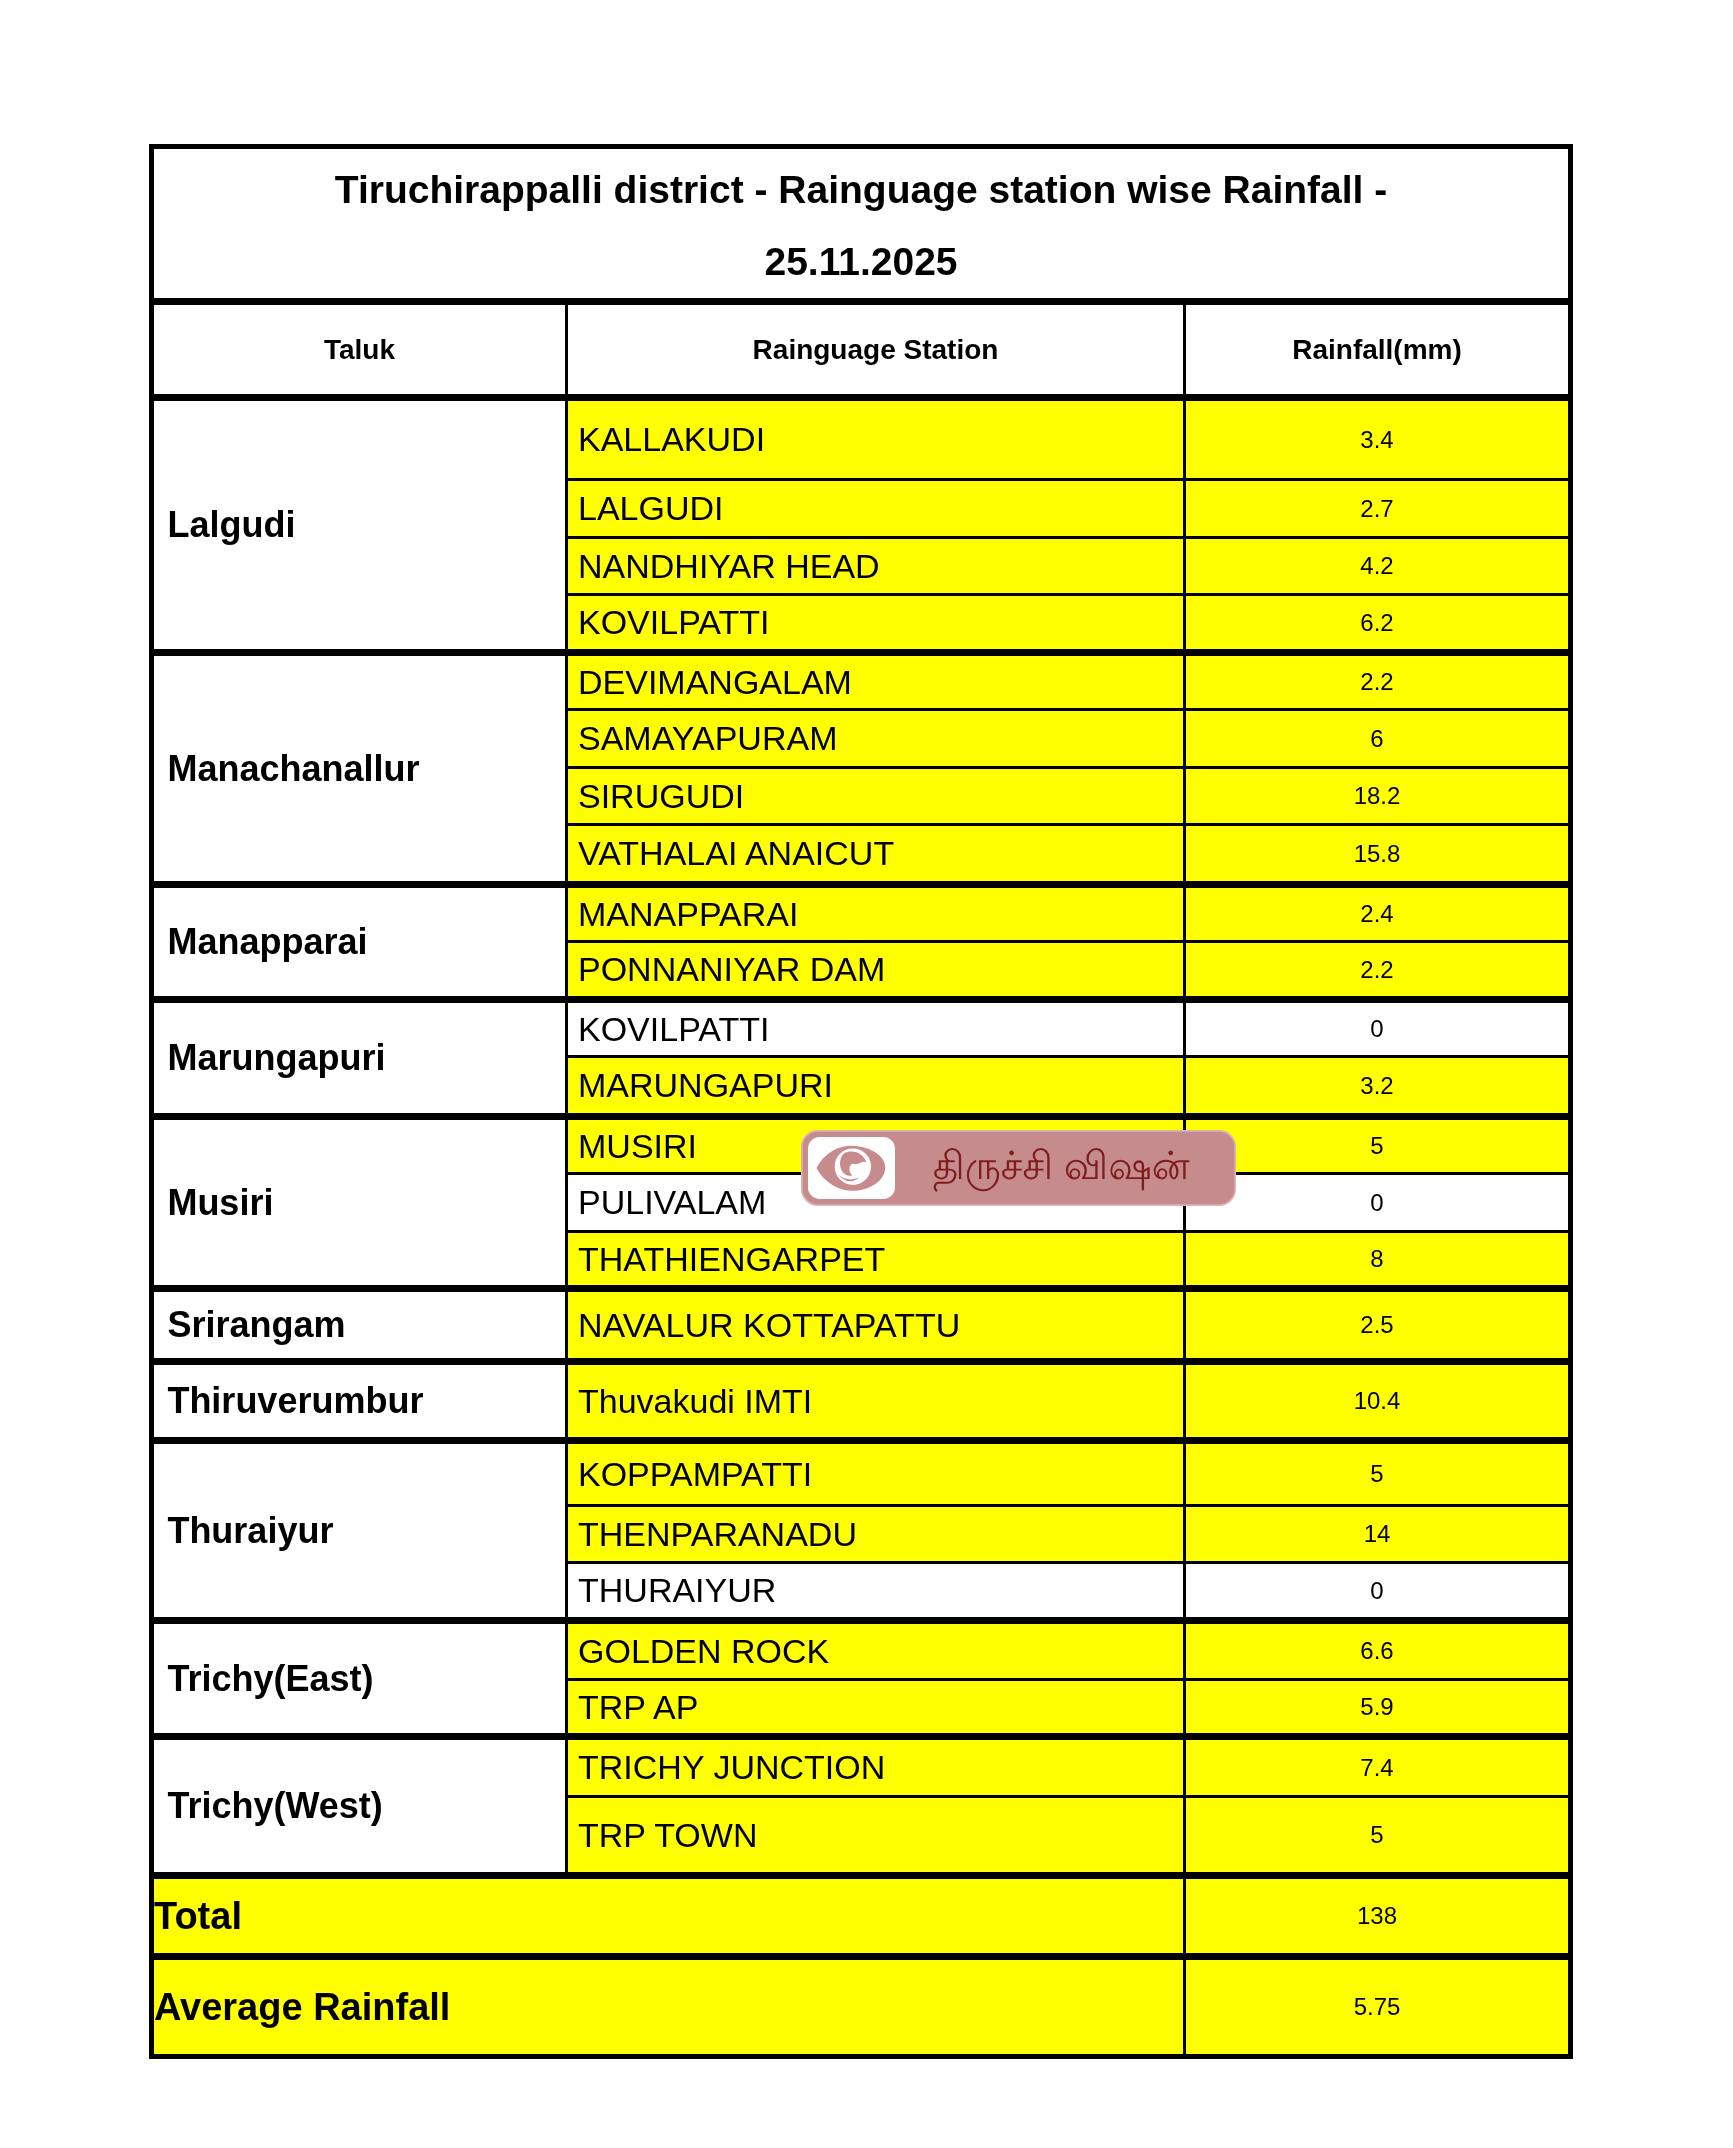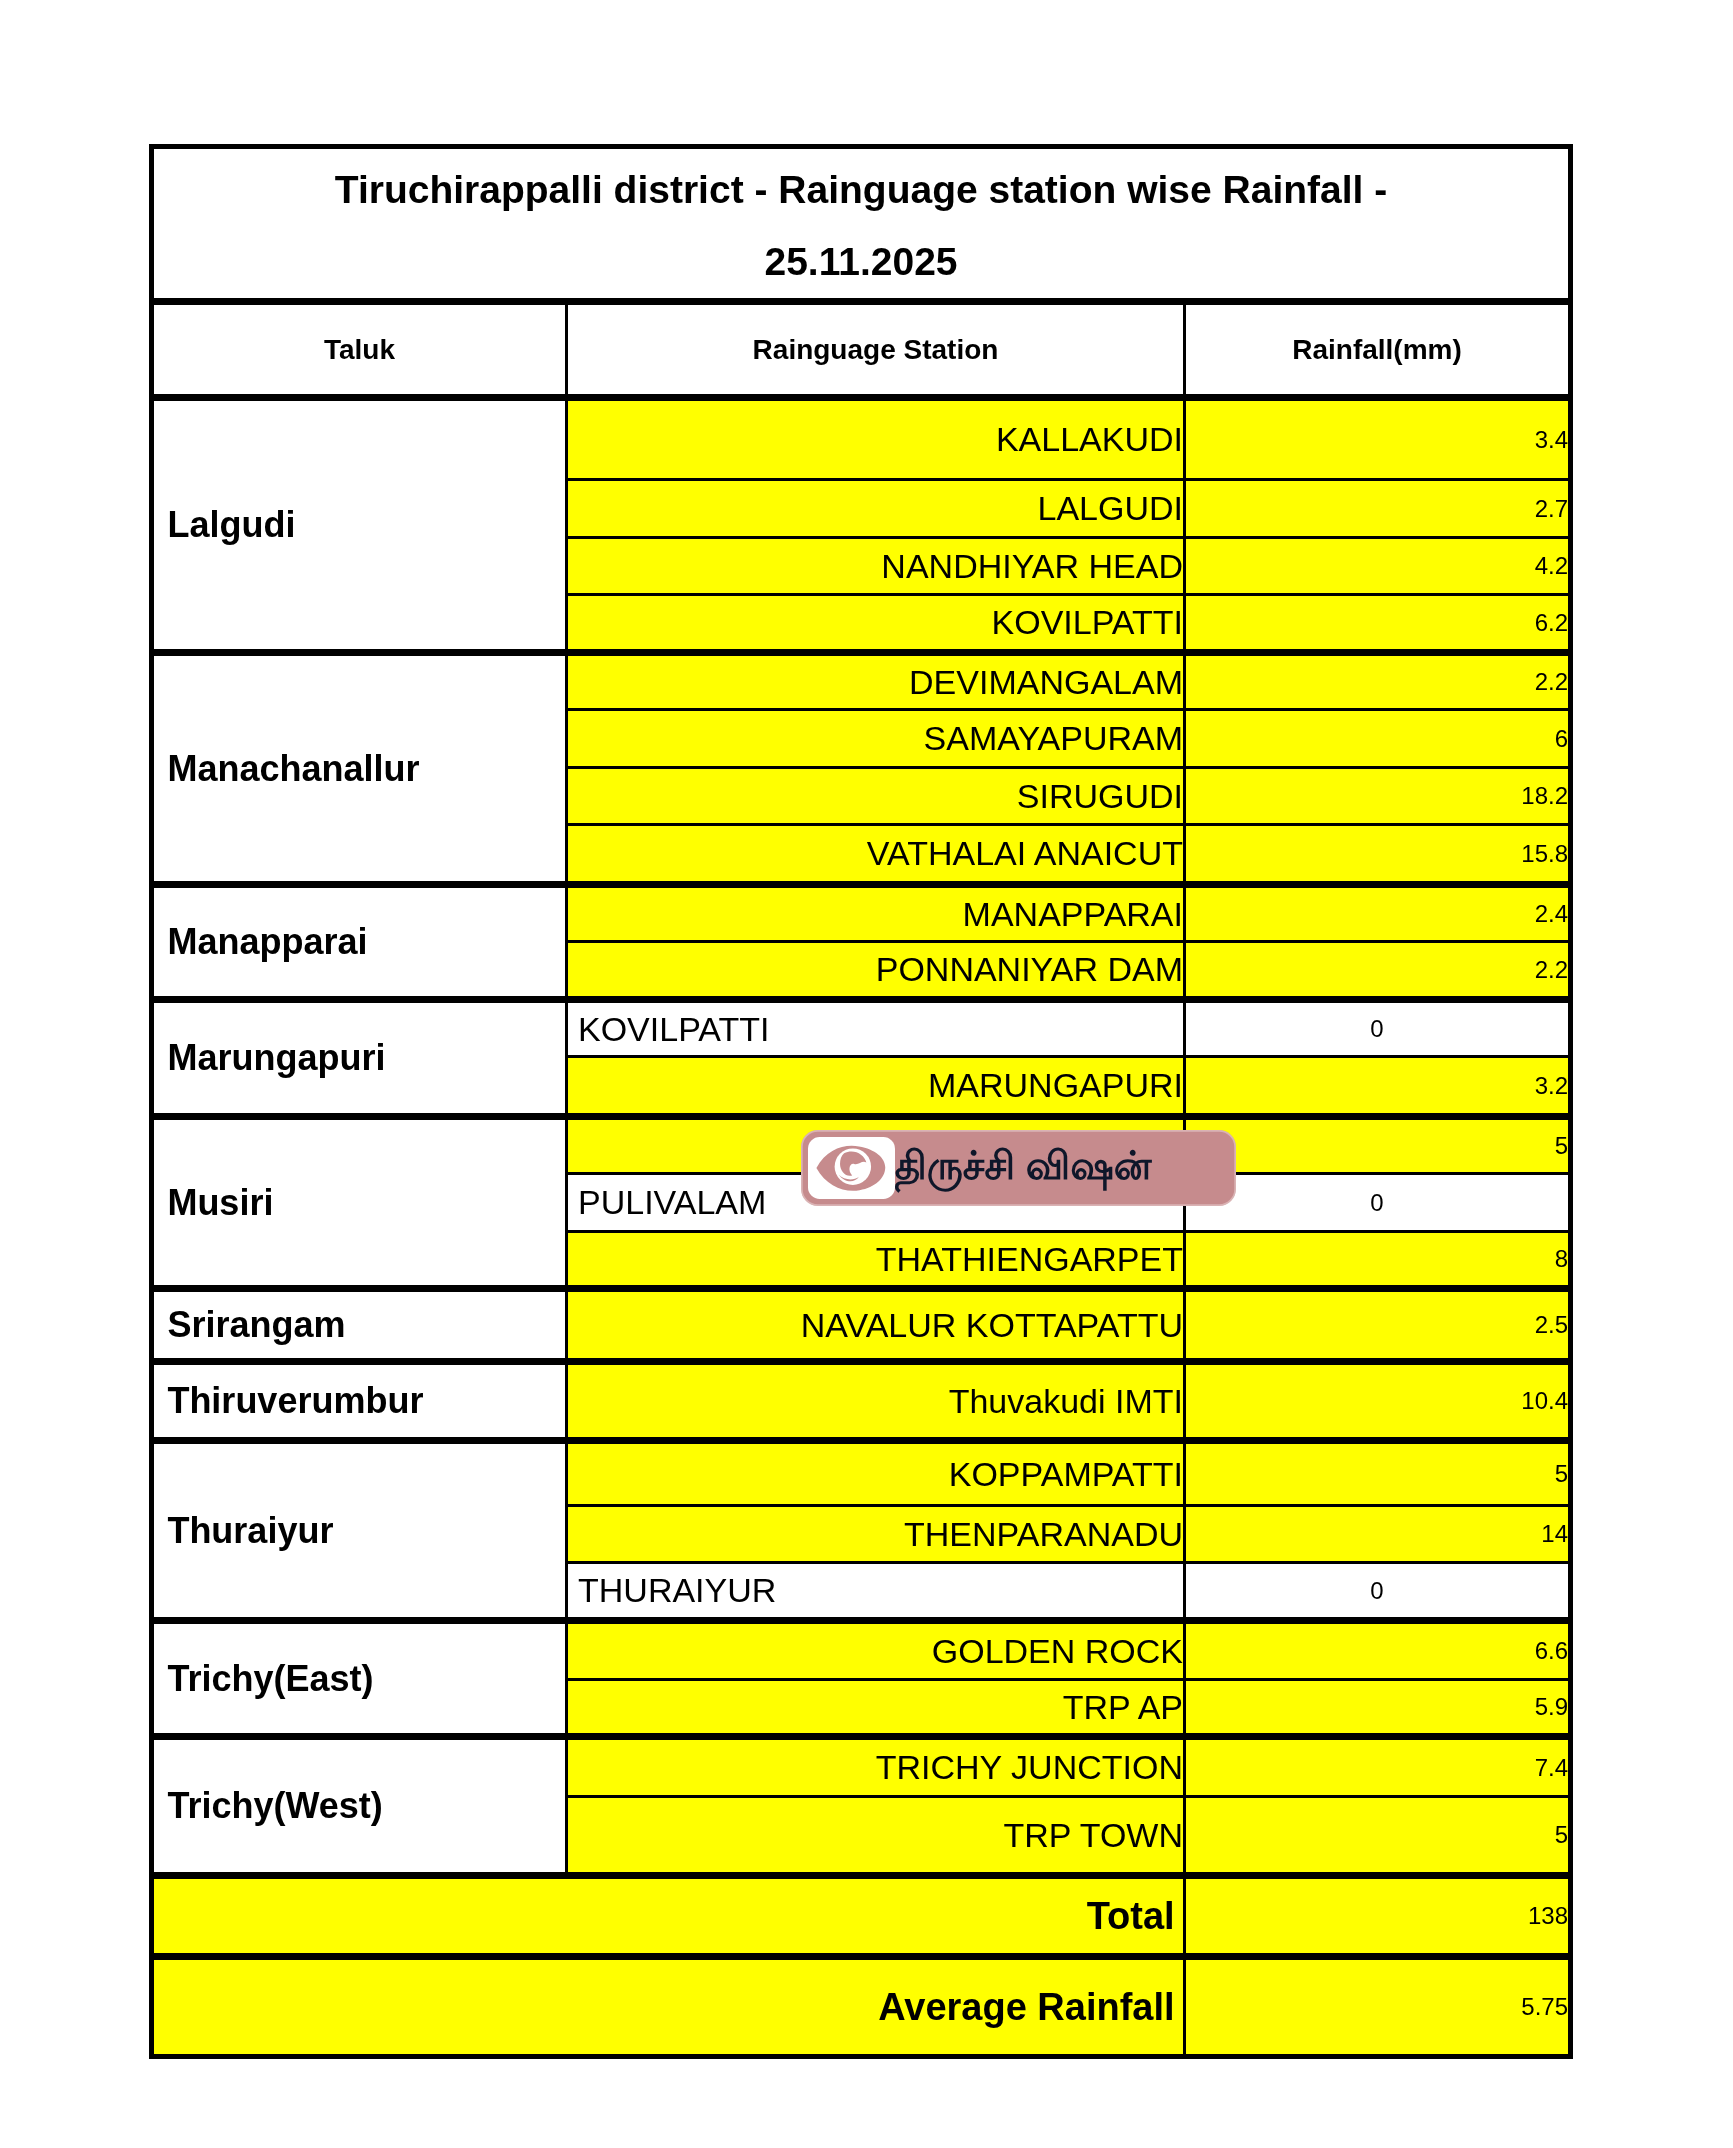--- a/index.html
+++ b/index.html
@@ -58,21 +58,21 @@
     padding-left: 10px;
     vertical-align: middle;
   }
   .value {
     background: #fff;
     font-size: 24px;
     text-align: center;
     vertical-align: middle;
     margin-left: 32px;
   }
-  .hl { background: var(--hl, #ffff00); text-align: right; }
+  .hl { background: var(--hl, #ffff00); }
 
   .sum-label {
     font-weight: bold;
     font-size: 38px;
     padding-right: 8.4px;
     vertical-align: middle;
   }
   .total-row td { height: 81px; }
   .avg-row td { height: 100px; }
 
@@ -93,23 +93,24 @@
     width: 87px; height: 62px;
     background: #ffffff;
     border-radius: 11.7px;
     margin-left: 6.7px;
     flex: 0 0 auto;
     display: flex; align-items: center; justify-content: center;
   }
   .wm-logo svg { display: block; width: 77px; height: 54px; }
   .wm-text {
     flex: 1;
-    color: #0f172a;
-    font-weight: bold;
+    color: #7f1d1d;
+    font-weight: normal;
     font-size: 39px;
+    text-align: center;
     padding-right: 8.4px;
     white-space: nowrap;
     font-family: "Liberation Sans", sans-serif;
   }
 </style>
 </head>
 <body>
 
 <div class="page">
 

